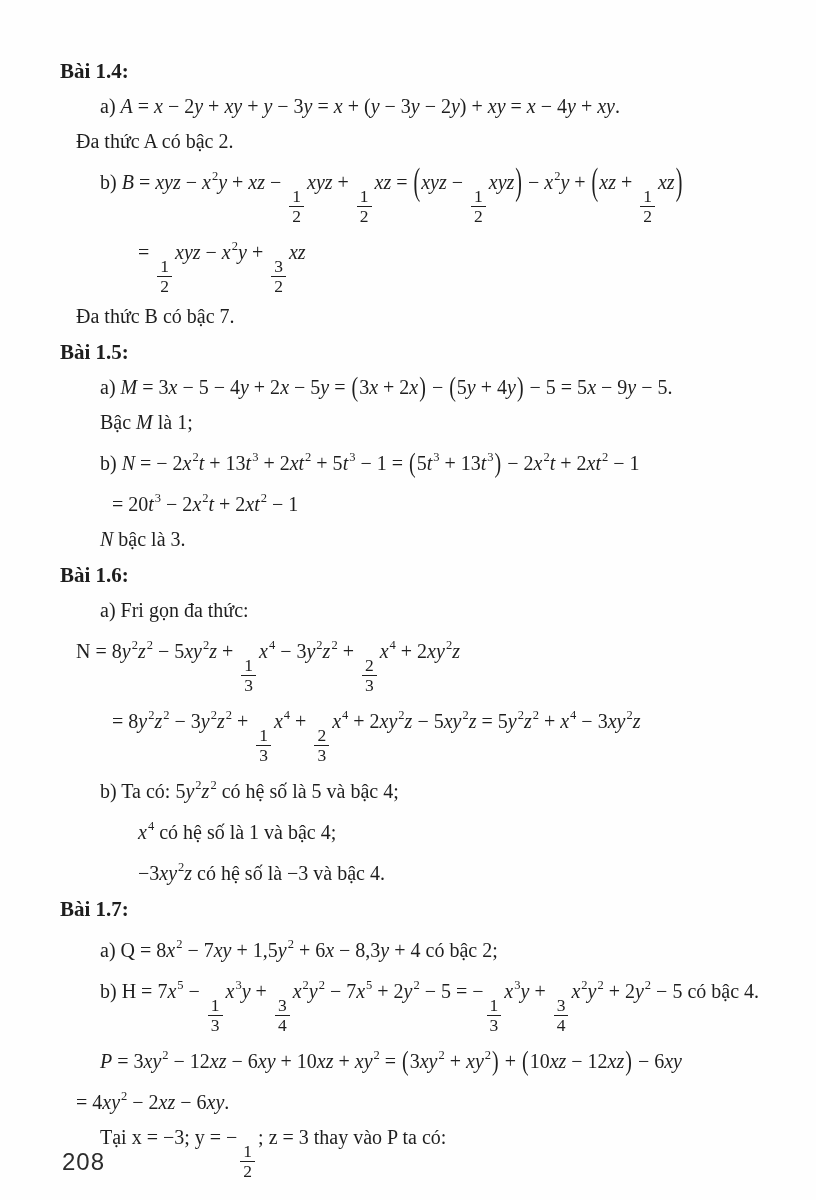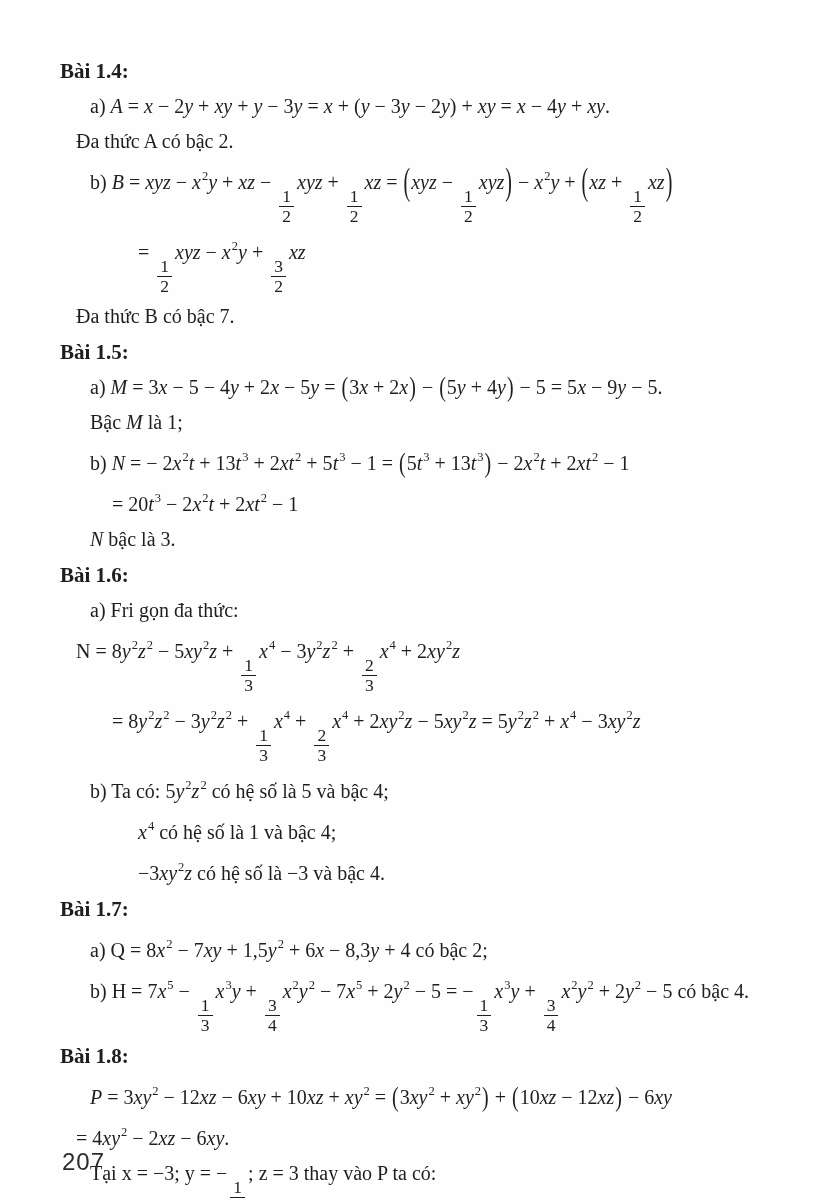--- a/index.html
+++ b/index.html
@@ -17,21 +17,21 @@
     line-height:30px;
     margin-bottom:5px;
     white-space:nowrap;
   }
   .heading{
     font-weight:bold;
     font-size:21px;
     margin-top:6px;
   }
   .ind0{margin-left:0;}
-  .ind1{margin-left:30px;}
+  .ind1{margin-left:40px;}
   .ind2{margin-left:16px;}
   .ind3{margin-left:52px;}
   .ind4{margin-left:78px;}
   .rm{font-style:normal;}
   .it{font-style:italic;}
   .sup{
     display:inline-block;
     font-size:12.5px;
     vertical-align:9px;
     margin-left:1px;
@@ -134,22 +134,21 @@
           </span><span class="it">x</span><span class="sup">3</span><span class="it">y</span><span class="rm"> + </span><span class="frac">
             <span class="num">3</span>
             <span class="den">4</span>
           </span><span class="it">x</span><span class="sup">2</span><span class="it">y</span><span class="sup">2</span><span class="rm"> − 7</span><span class="it">x</span><span class="sup">5</span><span class="rm"> + 2</span><span class="it">y</span><span class="sup">2</span><span class="rm"> − 5 = −</span><span class="frac">
             <span class="num">1</span>
             <span class="den">3</span>
           </span><span class="it">x</span><span class="sup">3</span><span class="it">y</span><span class="rm"> + </span><span class="frac">
             <span class="num">3</span>
             <span class="den">4</span>
           </span><span class="it">x</span><span class="sup">2</span><span class="it">y</span><span class="sup">2</span><span class="rm"> + 2</span><span class="it">y</span><span class="sup">2</span><span class="rm"> − 5</span></span><span class="rm"> có bậc 4.</span></div>
-      <div class="line ind0 heading"><span class="rm">Bài 1.8:</span></div>
       <div class="line ind1"><span><span class="it">P</span><span class="rm"> = 3</span><span class="it">xy</span><span class="sup">2</span><span class="rm"> − 12</span><span class="it">xz</span><span class="rm"> − 6</span><span class="it">xy</span><span class="rm"> + 10</span><span class="it">xz</span><span class="rm"> + </span><span class="it">xy</span><span class="sup">2</span><span class="rm"> = </span><span class="mp">(</span><span class="rm">3</span><span class="it">xy</span><span class="sup">2</span><span class="rm"> + </span><span class="it">xy</span><span class="sup">2</span><span class="mp">)</span><span class="rm"> + </span><span class="mp">(</span><span class="rm">10</span><span class="it">xz</span><span class="rm"> − 12</span><span class="it">xz</span><span class="mp">)</span><span class="rm"> − 6</span><span class="it">xy</span></span></div>
       <div class="line ind2"><span><span class="rm">= 4</span><span class="it">xy</span><span class="sup">2</span><span class="rm"> − 2</span><span class="it">xz</span><span class="rm"> − 6</span><span class="it">xy</span><span class="rm">.</span></span></div>
       <div class="line ind1"><span class="rm">Tại x = −3; y = </span><span><span class="rm">−</span><span class="frac">
             <span class="num">1</span>
             <span class="den">2</span>
           </span></span><span class="rm">; z = 3 thay vào P ta có:</span></div>
     </div>
-  <div class="footer">207</div>
+  <div class="footer">208</div>
 </div>
 
 </body></html>

